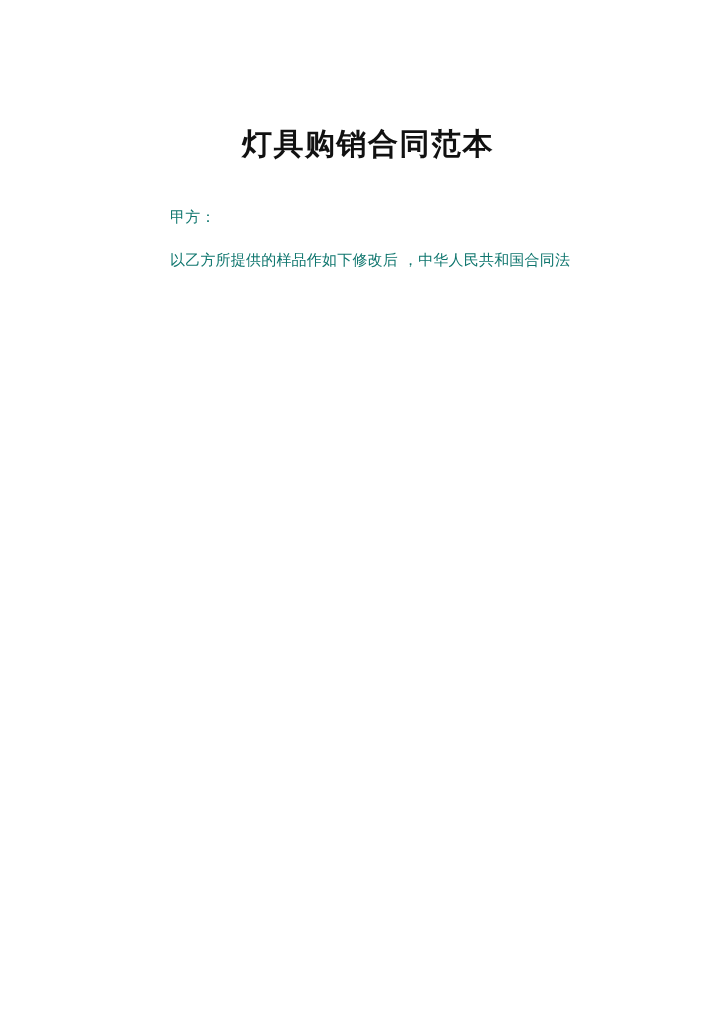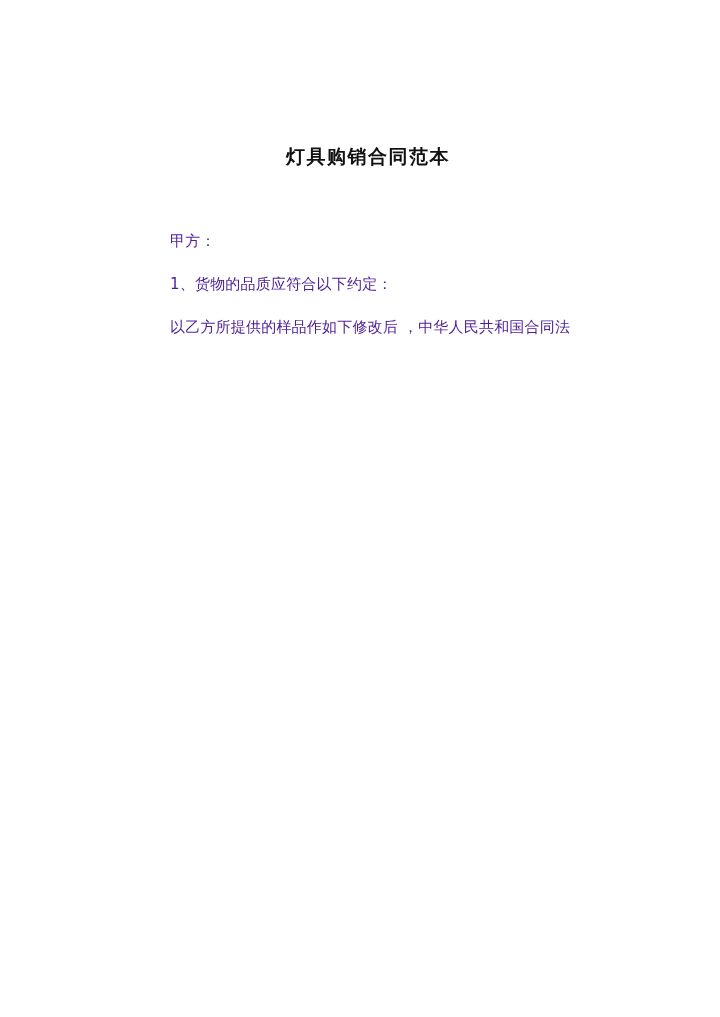--- a/index.html
+++ b/index.html
@@ -21,36 +21,36 @@
     box-sizing: border-box;
   }
   .doc-body {
     position: absolute;
     left: 110px;
     top: 0;
     width: 516px;
   }
   .doc-title {
     text-align: center;
-    font-size: 19px;
+    font-size: 30px;
     font-weight: bold;
     letter-spacing: 1.5px;
     line-height: 34px;
-    margin: 12px;
+    margin: 0;
     padding-top: 127px;
     color: #111111;
   }
   .para {
     font-size: 15px;
     line-height: 43px;
     margin: 0;
     text-align: justify;
     text-justify: inter-ideograph;
     word-break: break-all;
-    color: #4c1d95;
+    color: #0f766e;
     letter-spacing: 0.2px;
   }
   .para.indent {
     text-indent: 60px;
   }
   .para.heading-para {
     text-indent: 60px;
   }
   .spacer-title {
     height: 35px;
@@ -67,18 +67,17 @@
     <div class="spacer-title"></div>
 
     <p class="para indent">甲方：</p>
 
 
 
 
 
 
 
-    <p class="para indent">1、货物的品质应符合以下约定：</p>
 
     <p class="para indent">以乙方所提供的样品作如下修改后 ，中华人民共和国合同法</p>
 
   </div>
 </div>
 
 </body></html>

